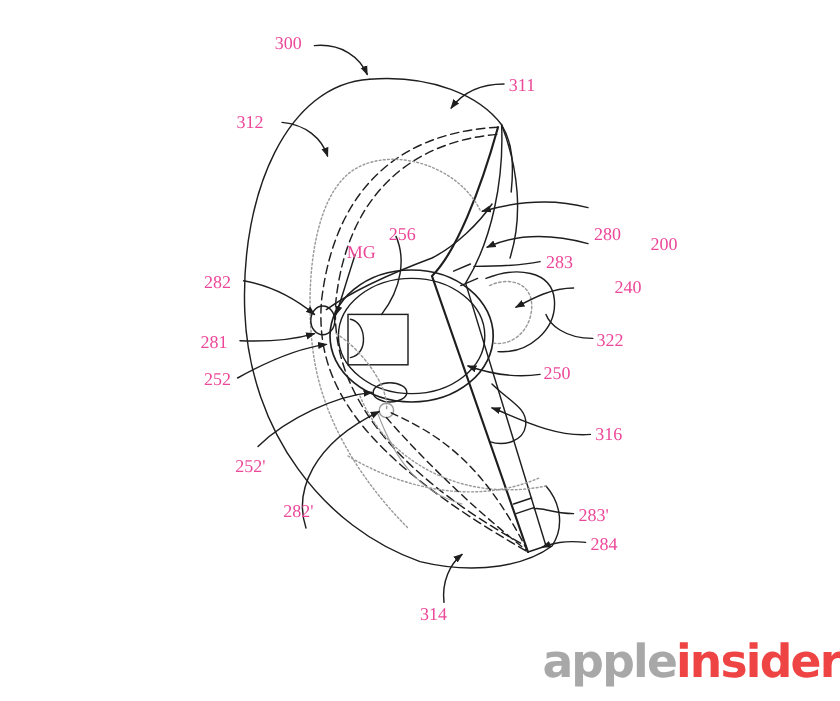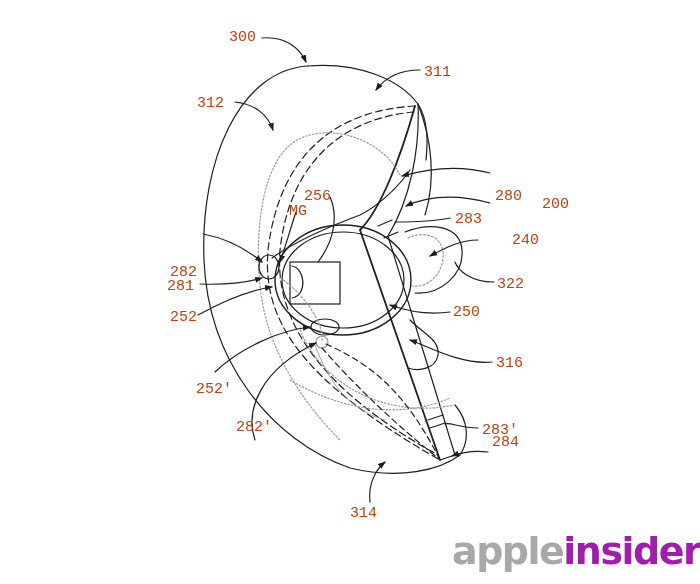--- a/index.html
+++ b/index.html
@@ -1,21 +1,21 @@
 <!DOCTYPE html>
 <html><head>
   <meta charset="utf-8">
   <style>
     html, body { margin: 0; padding: 0; background: #ffffff; }
     body { width: 700px; height: 584px; position: relative; overflow: hidden; font-family: "Liberation Sans", sans-serif; }
     #figure { position: absolute; left: 0; top: 0; width: 700px; height: 584px; }
-    .ref-label { position: absolute; font-family: Liberation Mono, monospace; font-size: 15px; color: #c2410c; line-height: 1; white-space: nowrap; }
+    .ref-label { position: absolute; font-family: Liberation Serif, serif; font-size: 15px; color: #ec4899; line-height: 1; white-space: nowrap; }
     .watermark { position: absolute; left: 452px; top: 532px; font-family: "DejaVu Sans", sans-serif; font-weight: bold; font-size: 38px; letter-spacing: -1.5px; line-height: 1; white-space: nowrap; }
     .wm-apple { color: #a8a8a8; text-align: right; }
-    .wm-insider { color: #a21caf; }
+    .wm-insider { color: #ef4444; }
   </style>
 </head>
 <body>
 
 <div id="figure">
   <svg width="700" height="584" viewBox="0 0 700 584" xmlns="http://www.w3.org/2000/svg">
     <defs>
       <marker id="arr" markerWidth="8" markerHeight="8" refX="7" refY="4" orient="auto" markerUnits="userSpaceOnUse">
         <path d="M0,1 L8,4 L0,7 Z" fill="#1e1e1e"></path>
       </marker>
@@ -82,32 +82,32 @@
       <path d="M215,372 C240,348 280,330 310,327" marker-end="url(#arr)"></path>
       <path d="M255,440 C245,410 260,370 316,343" marker-end="url(#arr)"></path>
     </g>
   </svg>
 
   <span class="ref-label" style="left:229px;top:30px;">300</span>
   <span class="ref-label" style="left:424px;top:65px;">311</span>
   <span class="ref-label" style="left:197px;top:96px;">312</span>
   <span class="ref-label" style="left:495px;top:168px;margin-top:21px;">280</span>
   <span class="ref-label" style="left:495px;top:197px;margin-left:47px;">200</span>
-  <span class="ref-label" style="left:304px;top:189px;">256</span>
+  <span class="ref-label" style="left:324px;top:189px;">256</span>
   <span class="ref-label" style="left:289px;top:204px;">MG</span>
   <span class="ref-label" style="left:455px;top:212px;text-align:right;">283</span>
-  <span class="ref-label" style="left:170px;top:229px;margin-top:36px;">282</span>
+  <span class="ref-label" style="left:170px;top:229px;">282</span>
   <span class="ref-label" style="left:482px;top:233px;margin-left:30px;">240</span>
   <span class="ref-label" style="left:167px;top:279px;">281</span>
   <span class="ref-label" style="left:497px;top:277px;">322</span>
   <span class="ref-label" style="left:170px;top:310px;">252</span>
   <span class="ref-label" style="left:453px;top:305px;">250</span>
   <span class="ref-label" style="left:496px;top:356px;">316</span>
   <span class="ref-label" style="left:196px;top:382px;">252'</span>
   <span class="ref-label" style="left:236px;top:420px;">282'</span>
   <span class="ref-label" style="left:482px;top:423px;">283'</span>
-  <span class="ref-label" style="left:492px;top:435px;">284</span>
+  <span class="ref-label" style="left:492px;top:447px;">284</span>
   <span class="ref-label" style="left:350px;top:506px;">314</span>
 </div>
 
 <div class="watermark">
   <span class="wm-apple">apple</span><span class="wm-insider">insider</span>
 </div>
 
 </body></html>

